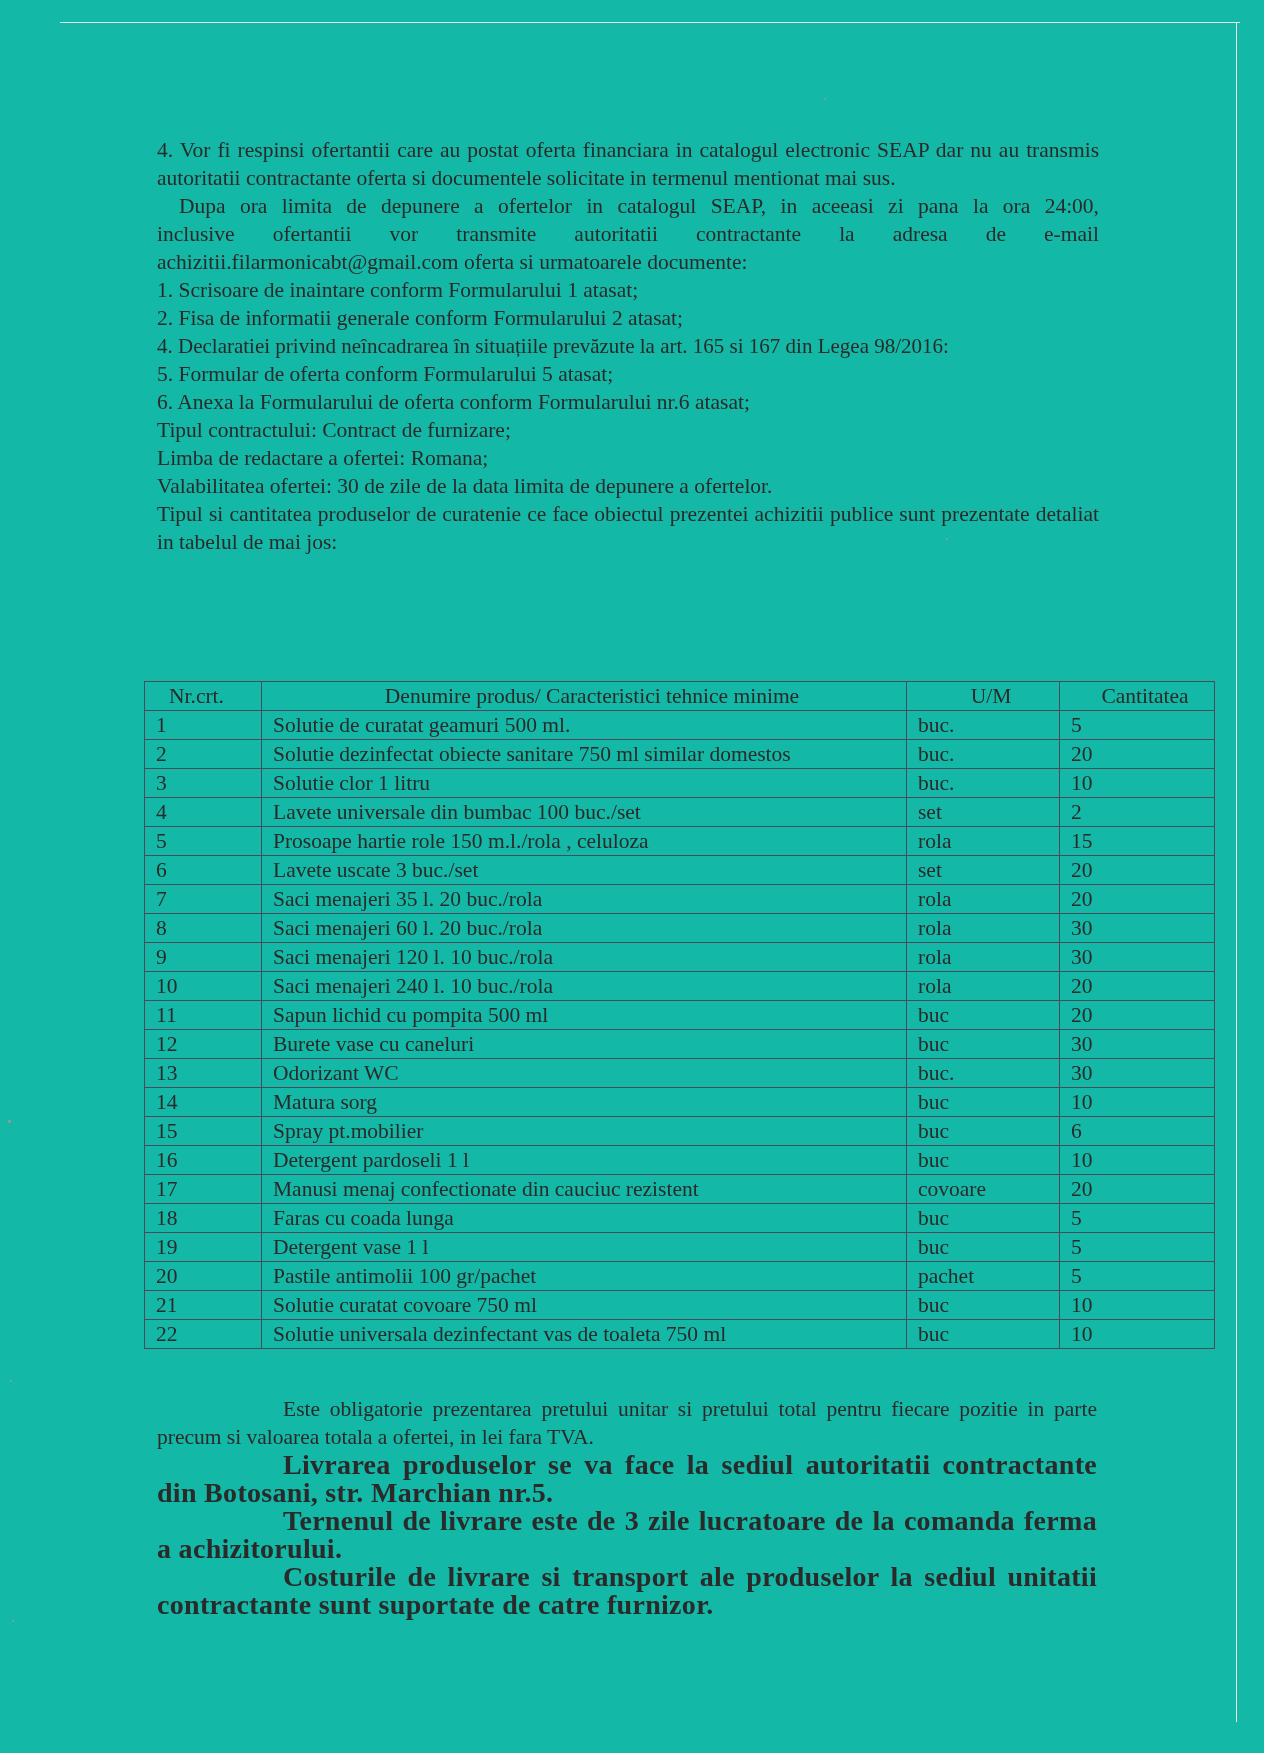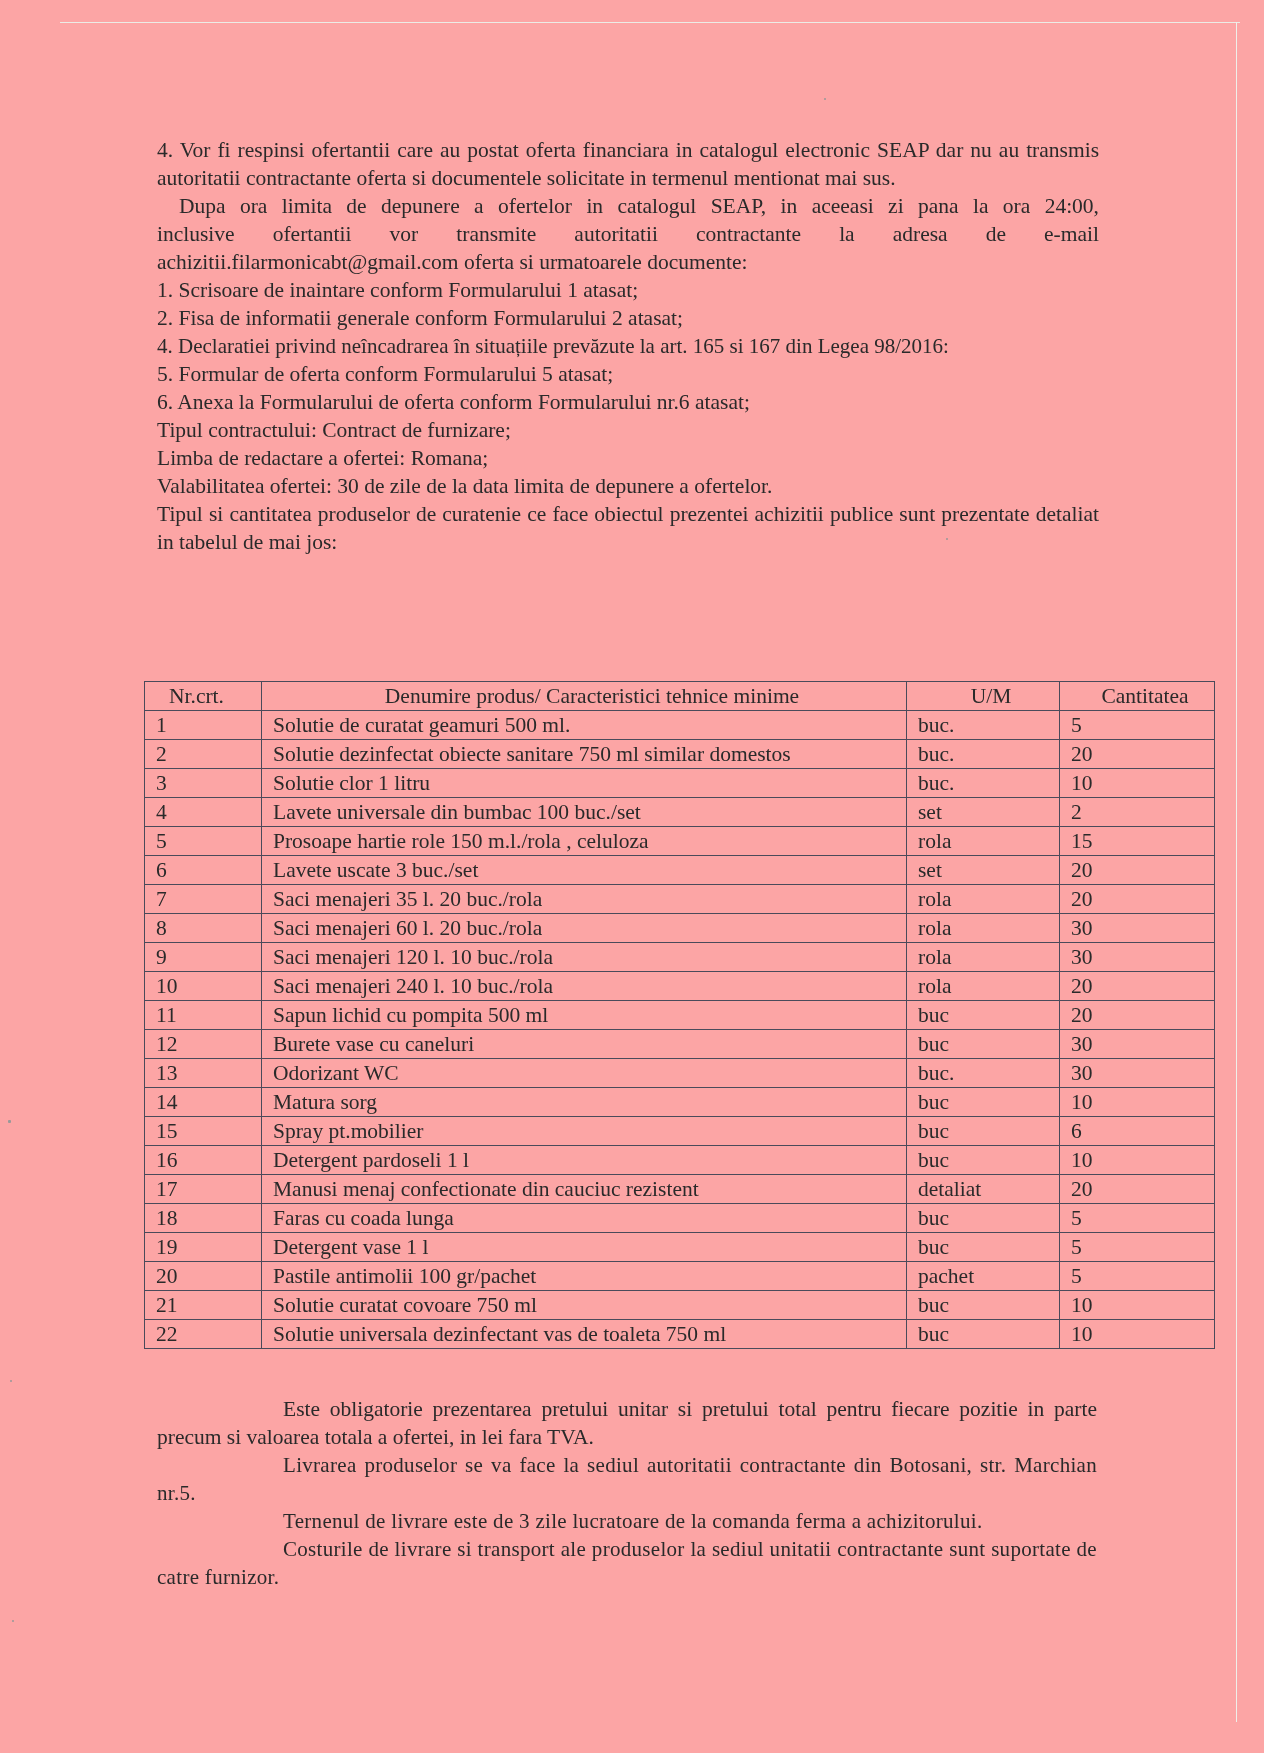--- a/index.html
+++ b/index.html
@@ -12,21 +12,21 @@
       height: 1753px;
       position: relative;
       overflow: hidden;
       font-family: "Liberation Serif", "DejaVu Serif", serif;
       color: #2a2a2a;
     }
     .page {
       position: absolute;
       left: 0; top: 0;
       width: 1264px; height: 1753px;
-      background: #fca5a5;
+      background: #14b8a6;
     }
     .scan-edge-top {
       position: absolute; left: 60px; top: 22px; width: 1180px; height: 1px;
       background: #ecece6;
     }
     .scan-edge-right {
       position: absolute; left: 1236px; top: 22px; width: 1px; height: 1700px;
       background: #efefea;
     }
     .content {
@@ -71,21 +71,22 @@
       position: absolute;
       left: 157px;
       top: 1395px;
       width: 940px;
       font-size: 21.5px;
       line-height: 28px;
     }
     .big-indent { text-indent: 126px; }
     .wide {
       letter-spacing: 0.3px;
-      font-size: 21px;
+      font-size: 28px;
+      font-weight: bold;
     }
     .speck {
       position: absolute; width: 2px; height: 2px; background: #999; border-radius: 1px;
     }
   </style>
 </head>
 <body>
 
 <div class="page">
   <div class="scan-edge-top"></div>
@@ -213,21 +214,21 @@
           </tr>
         <tr>
             <td>16</td>
             <td>Detergent pardoseli  1 l</td>
             <td>buc</td>
             <td>10</td>
           </tr>
         <tr>
             <td>17</td>
             <td>Manusi menaj confectionate din cauciuc rezistent</td>
-            <td>detaliat</td>
+            <td>covoare</td>
             <td>20</td>
           </tr>
         <tr>
             <td>18</td>
             <td>Faras cu coada lunga</td>
             <td>buc</td>
             <td>5</td>
           </tr>
         <tr>
             <td>19</td>

